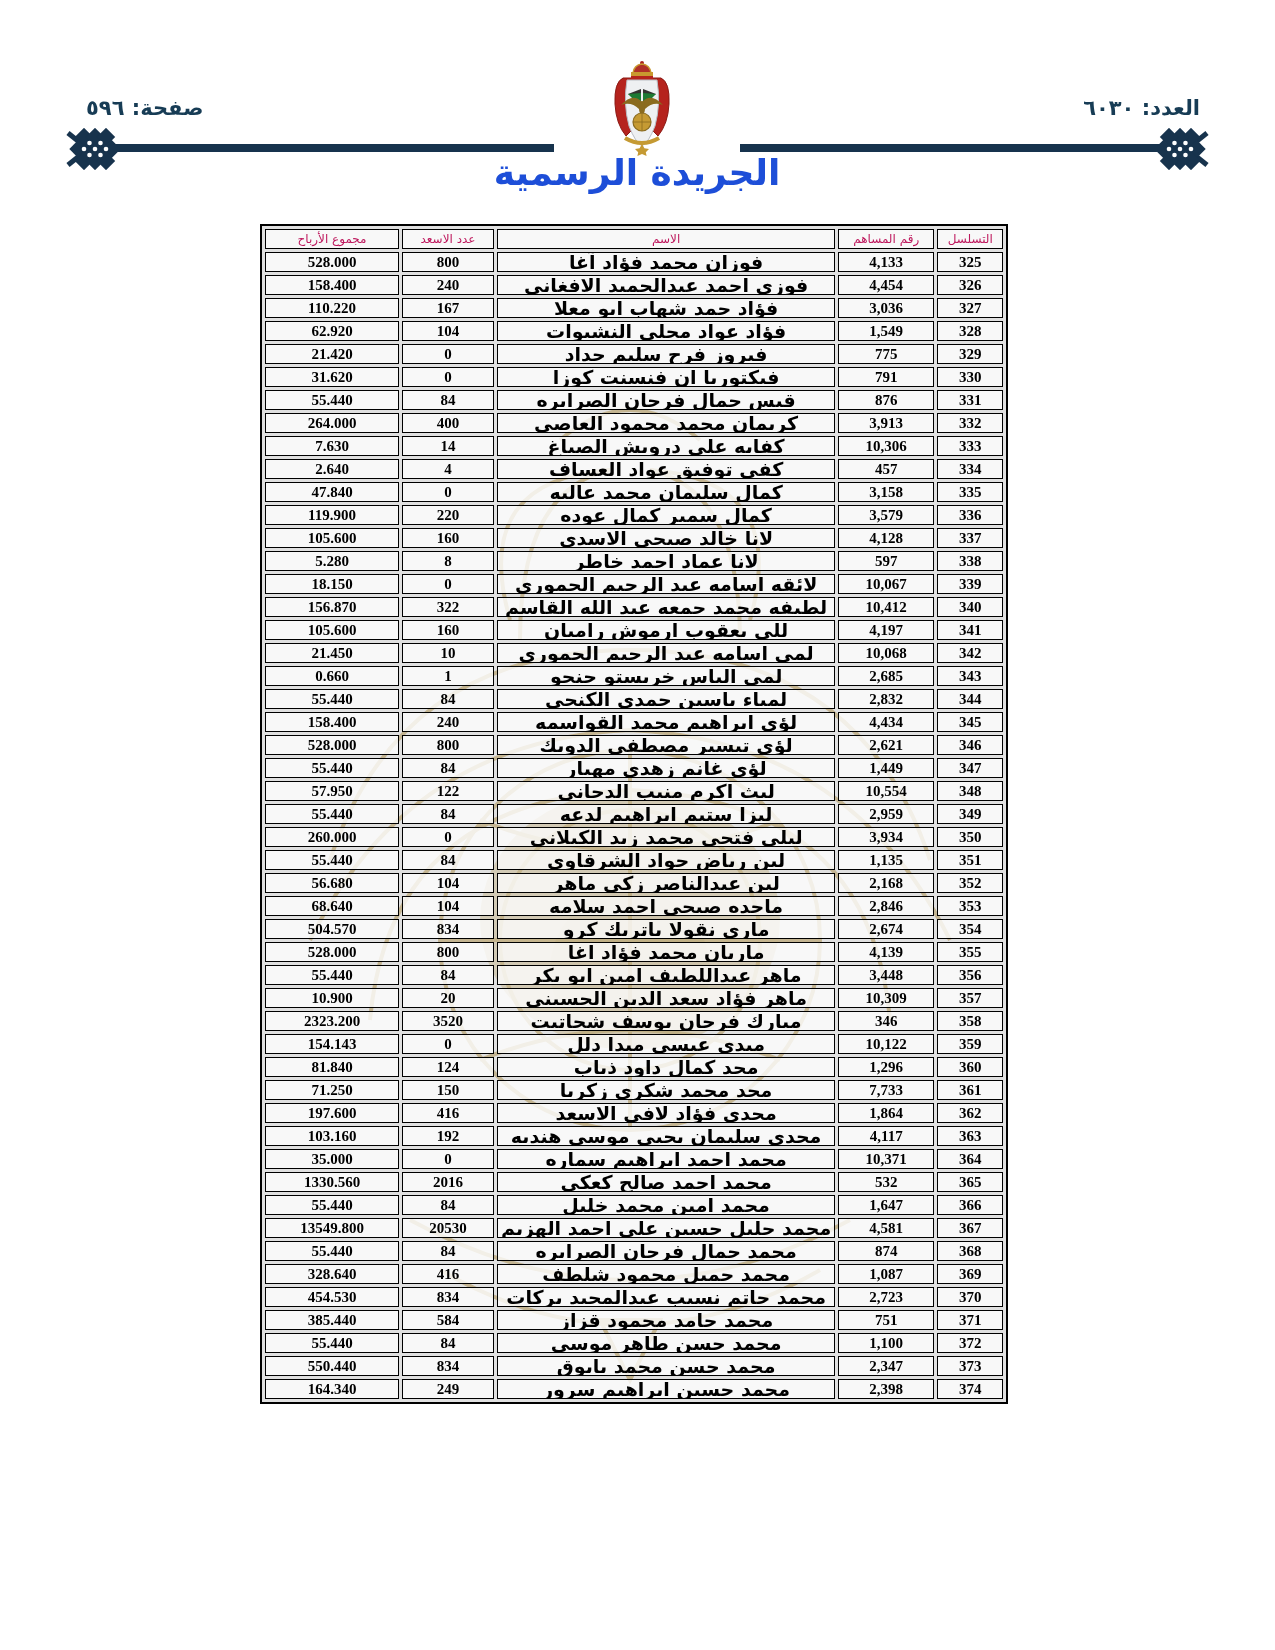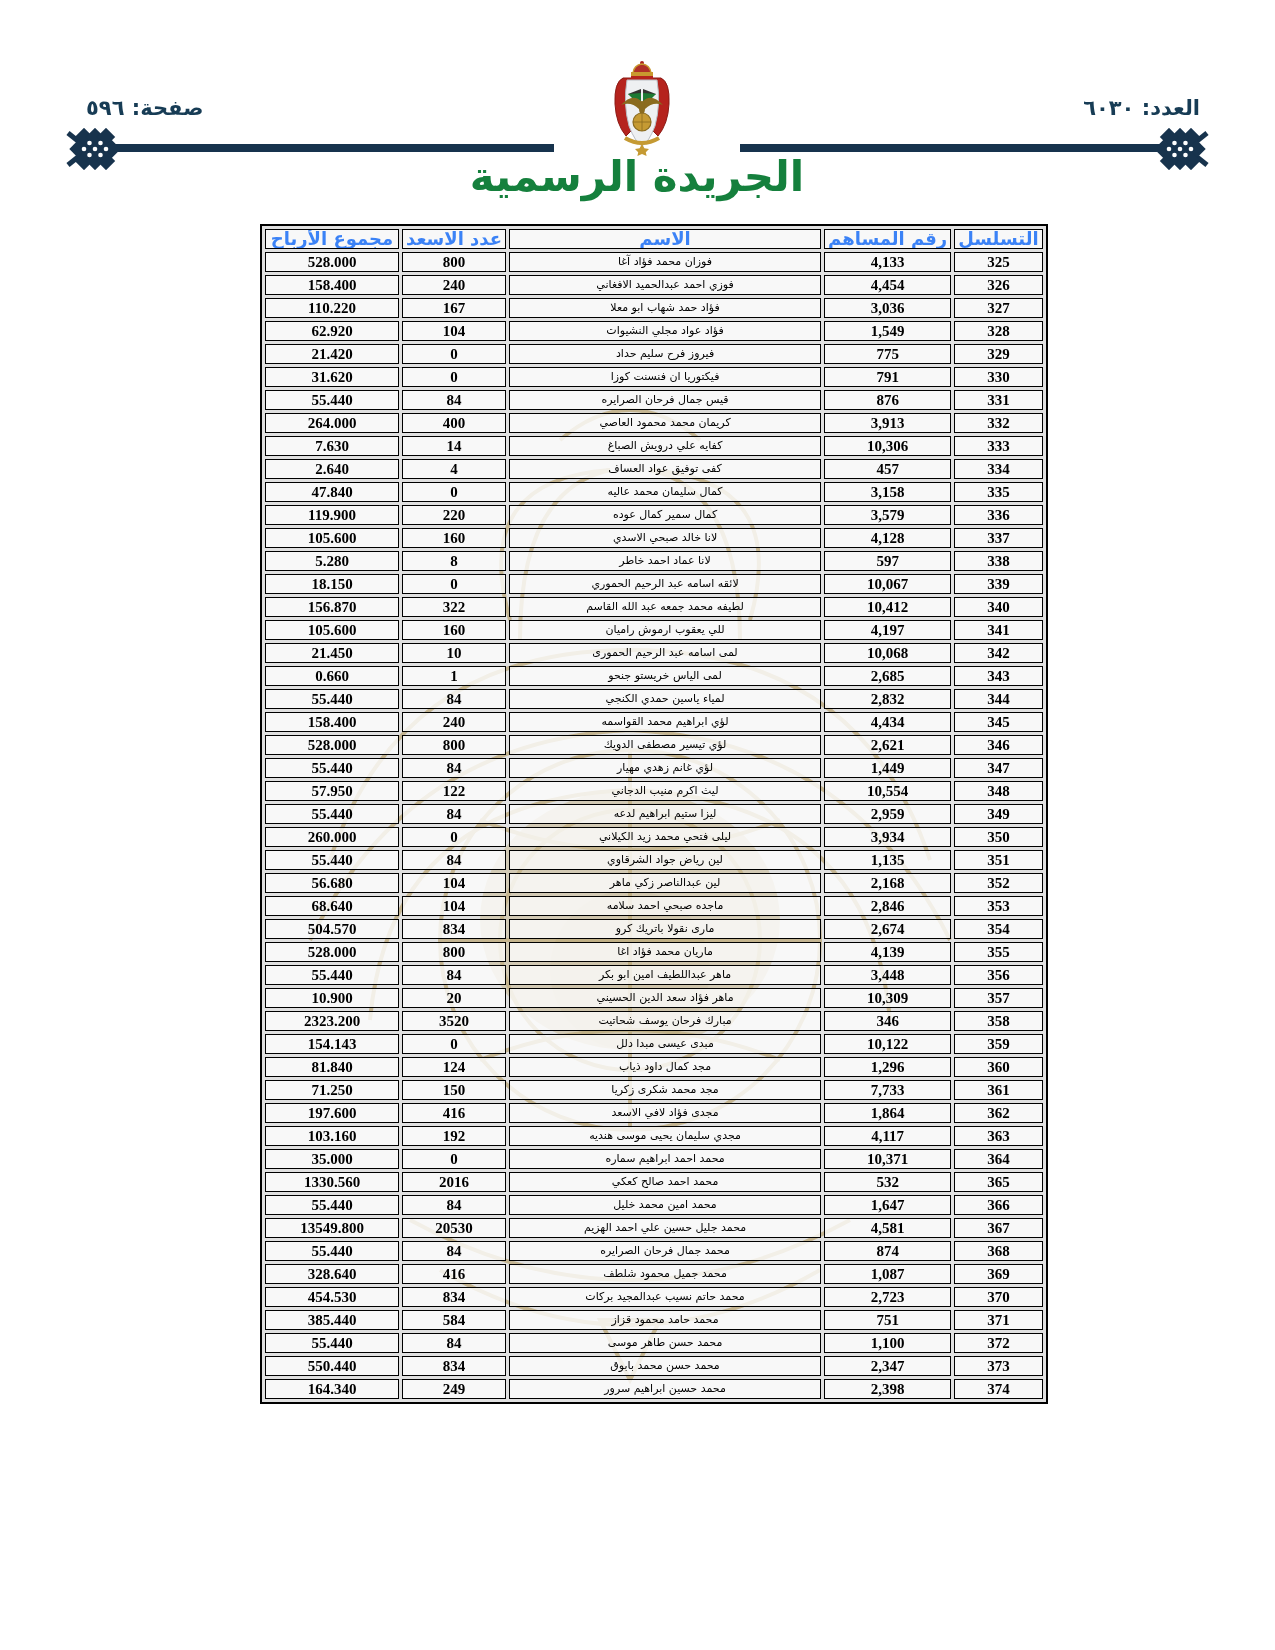--- a/index.html
+++ b/index.html
@@ -15,39 +15,39 @@
   .rule-bar{position:absolute;top:144px;height:8px;background:#17334d;}
   .rule-bar.left{left:112px;width:442px;}
   .rule-bar.right{left:740px;width:430px;}
   .ornament{position:absolute;top:128px;width:52px;height:42px;}
   .ornament.left{left:66px;}
   .ornament.right{left:1157px;transform:scaleX(-1);}
 
   
   .emblem{position:absolute;left:601px;top:60px;width:82px;height:96px;}
   .gazette-title{position:absolute;left:457px;top:152px;width:360px;text-align:center;
-    font-size:42px;font-weight:bold;color:#15803d;direction:rtl;letter-spacing:1px;}
+    font-size:36px;font-weight:bold;color:#1d4ed8;direction:rtl;letter-spacing:1px;}
 
   
   .watermark{position:absolute;left:270px;top:320px;width:720px;height:1080px;z-index:0;pointer-events:none;}
 
   
   table.shareholders{position:absolute;left:260px;top:224px;z-index:1;direction:rtl;
     border-collapse:separate;border-spacing:3px;border:2.5px solid #000;
     background:rgba(115,115,115,0.22);table-layout:fixed;}
   .shareholders th,.shareholders td{border:1.5px solid #000;background:rgba(255,255,255,0.78);
     text-align:center;vertical-align:middle;padding:0 3px;height:18px;line-height:18px;overflow:hidden;white-space:nowrap;}
-  .shareholders th{font-size:18px;font-weight:bold;color:#3b82f6;}
+  .shareholders th{font-size:12px;font-weight:normal;color:#be185d;}
   .col-serial{width:66px;}
   .col-member{width:96px;}
   .col-name{width:312px;}
   .col-shares{width:92px;}
   .col-profit{width:134px;}
   td.num{font-family:"Liberation Serif","DejaVu Serif",serif;font-weight:bold;font-size:15px;direction:ltr;}
-  td.name{font-size:11px;font-weight:normal;}
+  td.name{font-size:19px;font-weight:bold;}
 </style>
 </head>
 <body>
 
 <div class="page">
 
   <div class="hdr-text issue-no">العدد: ٦٠٣٠</div>
   <div class="hdr-text page-no">صفحة: ٥٩٦</div>
 
   <div class="rule-bar left"></div>

